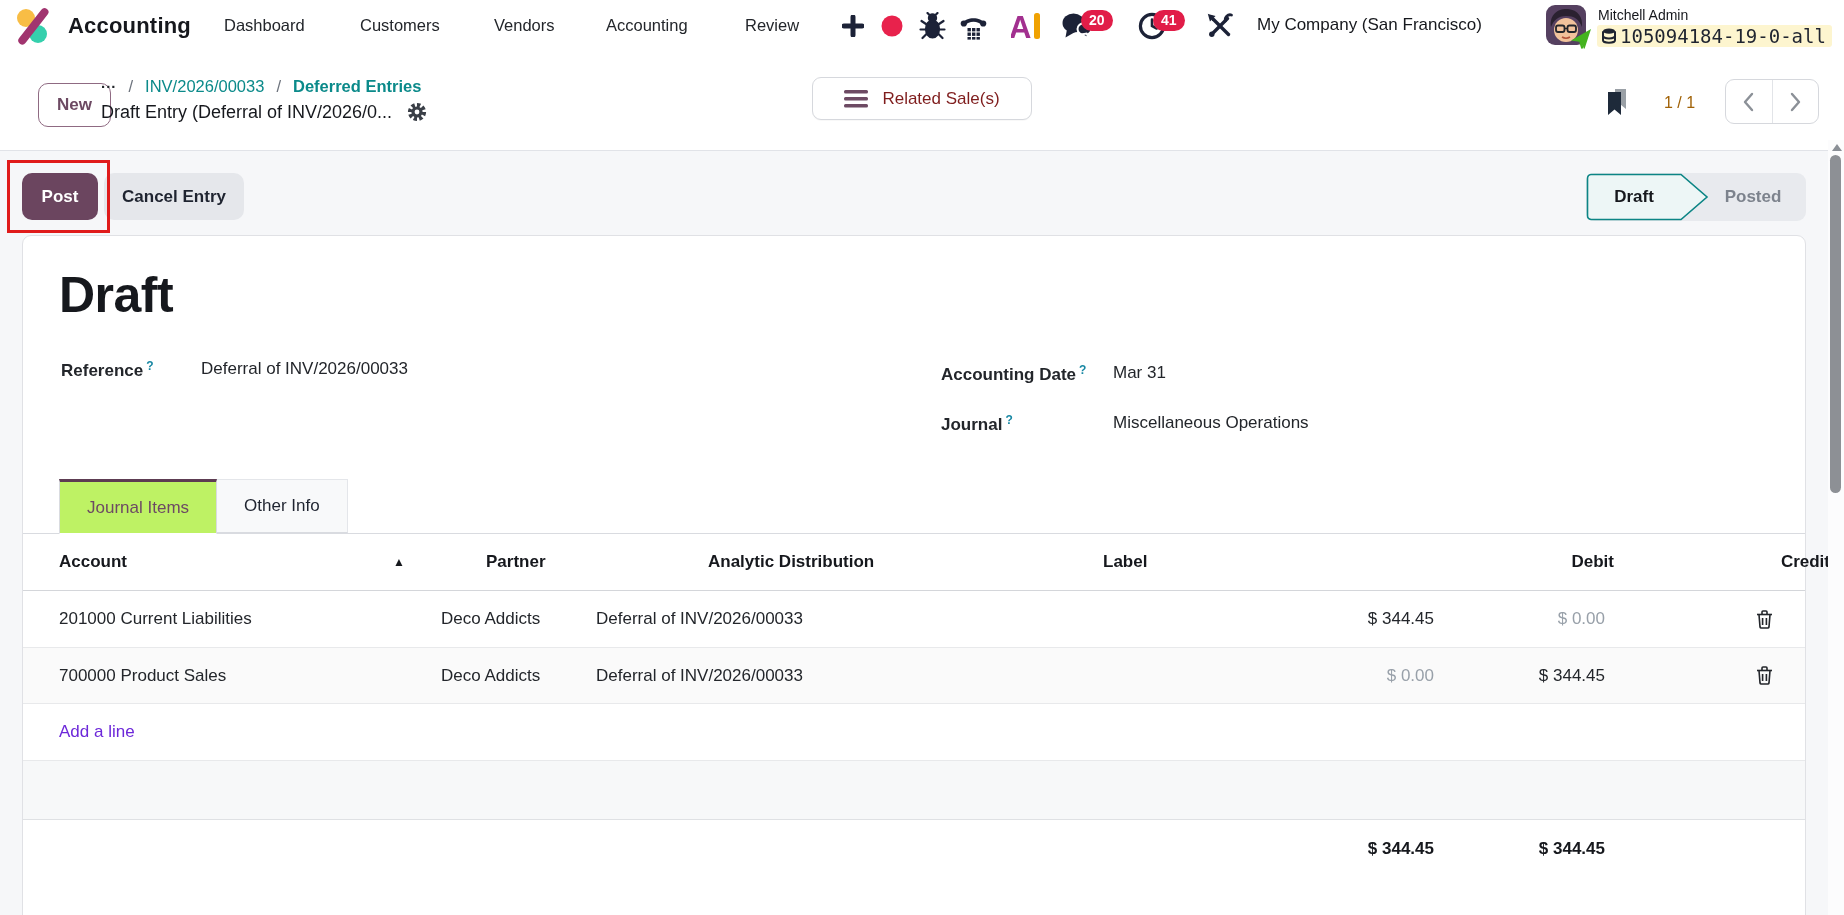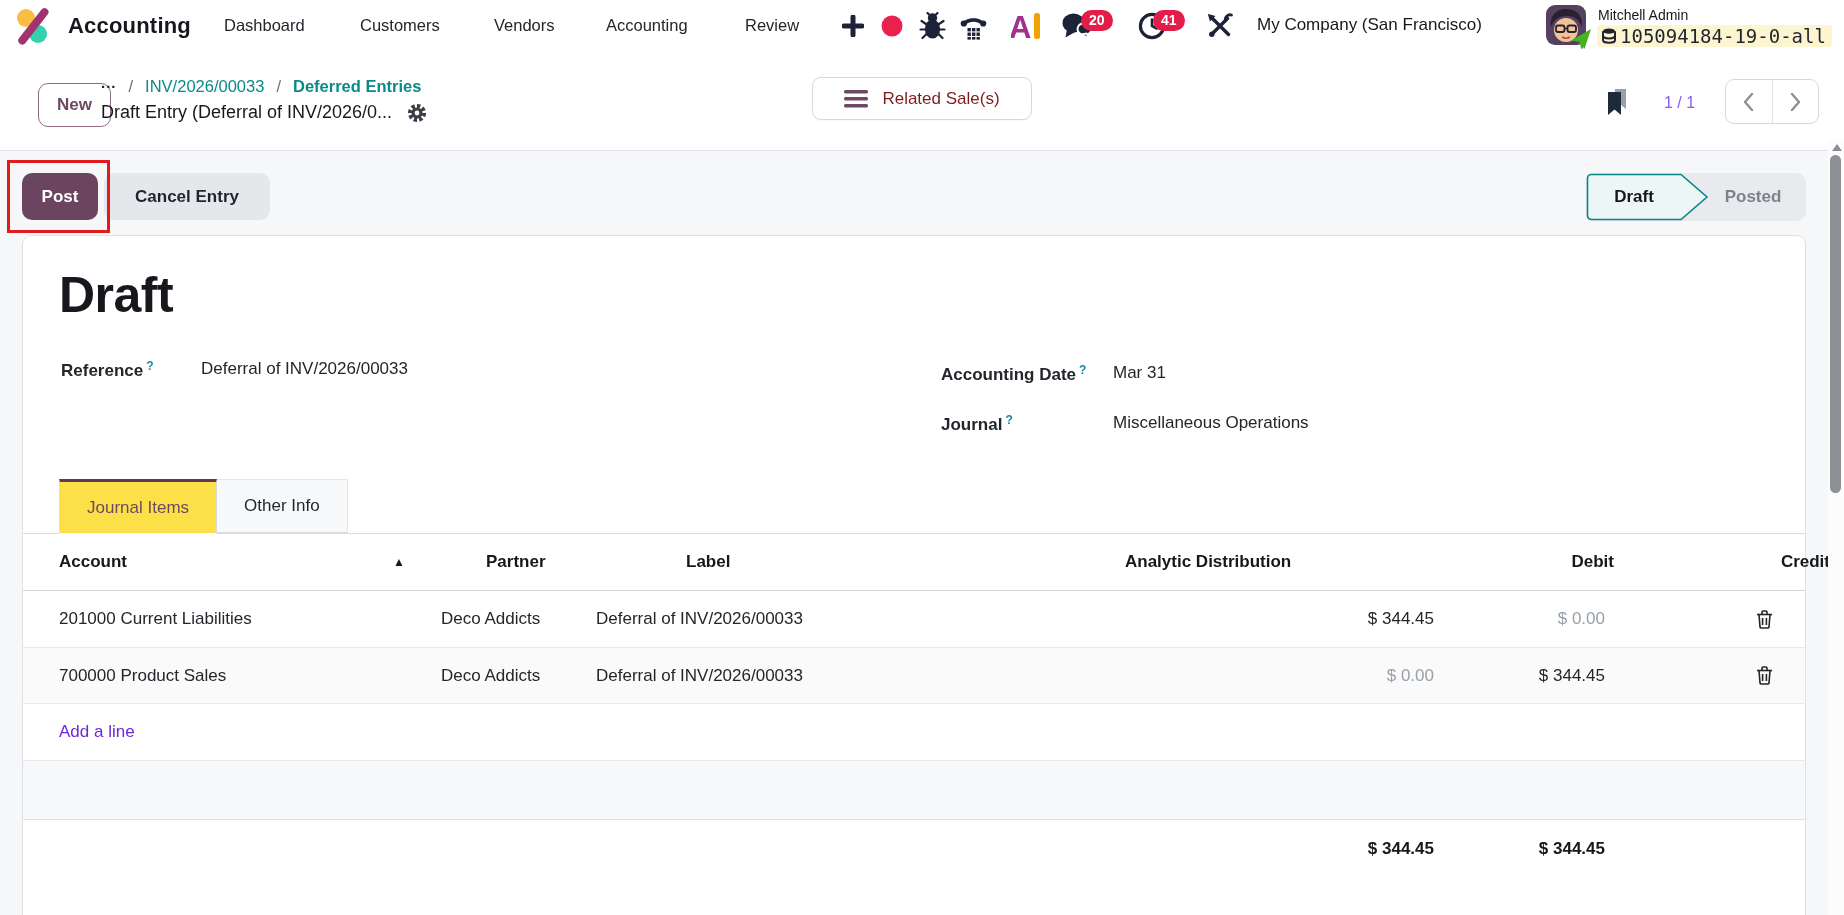--- a/index.html
+++ b/index.html
@@ -22,33 +22,33 @@
 
 
 .control-bar { position:absolute; left:0; top:52px; width:100%; height:98px; background:#fff; }
 .btn-new { position:absolute; left:38px; top:31px; width:73px; height:44px; background:#fff; border:1px solid #8f6a82; border-radius:10px; color:#6d4a63; font-size:17px; font-weight:700; display:flex; align-items:center; justify-content:center; }
 .crumbs { position:absolute; left:101px; top:24px; }
 .crumb-line1 { display:flex; align-items:center; gap:12px; font-size:16.5px; height:20px;}
 .crumb-dots { color:#23262b; font-weight:900; letter-spacing:1px; font-size:15px; position:relative; top:-4px; }
 .crumb-sep { color:#6c727c; }
 .crumb-link { color:#0b8a8a; }
 .crumb-link.b { font-weight:700; }
-.crumb-line2 { display:flex; align-items:center; gap:15px; margin-top:6px; font-size:18px; color:#16181d; }
+.crumb-line2 { display:flex; gap:15px; margin-top:6px; font-size:18px; color:#16181d; }
 .btn-related { position:absolute; left:812px; top:25px; width:220px; height:43px; background:#fff; border:1px solid #d6d8dd; border-radius:9px; display:flex; align-items:center; justify-content:center; gap:14px; box-shadow:0 1px 1px rgba(0,0,0,0.03); }
 .btn-related span { font-size:17px; color:#7f1d1d; }
 .bookmark { position:absolute; left:1605px; top:36px; }
-.pager-count { position:absolute; left:1664px; top:42px; font-size:16px; color:#8b5cf6; }
+.pager-count { position:absolute; left:1664px; top:42px; font-size:16px; color:#a16207; }
 .pager-nav { position:absolute; left:1725px; top:27px; width:94px; height:45px; border:1px solid #d6d8dd; border-radius:9px; background:#fff; display:flex; }
 .pager-nav .pbtn { flex:1; display:flex; align-items:center; justify-content:center; }
 .pager-nav .pbtn:first-child { border-right:1px solid #e2e4e8; }
 
 
 .status-bar { position:absolute; left:0; top:150px; width:100%; height:85px; background:#f6f7f9; border-top:1px solid #e1e3e8; }
 .btn-post { position:absolute; left:22px; top:22px; width:76px; height:47px; background:#6b455f; border:none; border-radius:10px; color:#fff; font-size:17px; font-weight:700; display:flex; align-items:center; justify-content:center; }
-.btn-cancel { position:absolute; left:104px; top:22px; width:166px; height:47px; background:#e5e7eb; border:none; border-radius:10px; color:#1f2430; font-size:17px; font-weight:700; display:flex; align-items:center; justify-content:center; }
+.btn-cancel { position:absolute; left:104px; top:22px; width:140px; height:47px; background:#e5e7eb; border:none; border-radius:10px; color:#1f2430; font-size:17px; font-weight:700; display:flex; align-items:center; justify-content:center; }
 .ribbon { position:absolute; left:1586px; top:22px; width:220px; height:48px; background:#e8eaee; border-radius:9px; }
 .ribbon-draft { position:absolute; left:0; top:0; width:124px; height:48px; }
 .ribbon-draft .lbl { position:absolute; left:0; top:0; width:96px; height:48px; display:flex; align-items:center; justify-content:center; font-size:17px; font-weight:700; color:#16181d; }
 .ribbon-posted { position:absolute; left:114px; top:0; right:0; height:48px; display:flex; align-items:center; justify-content:center; font-size:17px; font-weight:700; color:#7d838d; }
 
 
 .annotation { position:absolute; left:7px; top:160px; width:103px; height:73px; border:3px solid #e01b1b; z-index:50; }
 
 
 .sheet-bg { position:absolute; left:0; top:235px; width:100%; height:680px; background:#f6f7f9; }
@@ -62,21 +62,21 @@
 .f-ref { left:38px; top:10px; }
 .f-ref .lab { width:140px; }
 .f-date { left:918px; top:14px; }
 .f-date .lab, .f-journal .lab { width:172px; }
 .f-journal { left:918px; top:64px; }
 
 
 .listarea { position:absolute; left:0; top:243px; width:100%; }
 .tabs { display:flex; border-bottom:1px solid #d9dbe0; padding-left:36px; height:55px; align-items:stretch; }
 .tab { display:flex; align-items:center; padding:0 27px; font-size:17px; position:relative; }
-.tab.active { background:#fde047; color:#6d4a63; border-left:1px solid #d9dbe0; border-right:1px solid #d9dbe0; border-top:3px solid #5d3c52; margin-bottom:-1px; border-bottom:1px solid #fff; }
+.tab.active { background:#bef264; color:#6d4a63; border-left:1px solid #d9dbe0; border-right:1px solid #d9dbe0; border-top:3px solid #5d3c52; margin-bottom:-1px; border-bottom:1px solid #fff; }
 .tab.inactive { background:#f8f9fa; color:#1f2430; border-top:1px solid #e4e6ea; border-right:1px solid #e4e6ea; border-bottom:1px solid #d9dbe0; }
 .grid { display:grid; grid-template-columns:382px 177px 372px 349px 131px 171px 118px 1fr; align-items:center; }
 .thead { height:57px; border-bottom:1px solid #d4d6da; font-weight:700; font-size:17px; color:#16181d;gap:45px; }
 .thead .hc { display:flex; align-items:center; }
 .c1 { padding-left:36px; } .c2 { padding-left:36px; } .c3 { padding-left:14px; } .c4 { padding-left:36px; }
 .c5,.c6 { justify-content:flex-end; text-align:right; display:flex; align-items:center;}
 .c7 { padding-left:16px; }
 .c8 { display:flex; justify-content:center; }
 .sort { font-size:12px; color:#16181d; margin-left:auto; margin-right:0px; }
 .trow { height:57px; border-bottom:1px solid #e8e9eb; font-size:17px; color:#23262b; }
@@ -290,22 +290,22 @@
       <div class="tabs">
         <div class="tab active">Journal Items</div>
         <div class="tab inactive">Other Info</div>
       </div>
       <div class="grid thead">
         <div class="hc c1">
             <span>Account</span>
             <span class="sort">▲</span>
           </div>
         <div class="hc c2">Partner</div>
+        <div class="hc c4">Analytic Distribution</div>
         <div class="hc c3">Label</div>
-        <div class="hc c4">Analytic Distribution</div>
         <div class="hc c5">Debit</div>
         <div class="hc c6">Credit</div>
         <div class="hc c7">Tax Grids</div>
         <div class="hc c8">
           <svg width="20" height="20" viewBox="0 0 20 20" fill="none" stroke="#23262b" stroke-width="2.2" stroke-linecap="round">
             <path d="M6 17 V6"></path>
             <path d="M6 2.6 l-3 3.6 h6 Z" fill="#23262b" stroke="none"></path>
             <path d="M14 3 v11"></path>
             <path d="M14 17.4 l-3 -3.6 h6 Z" fill="#23262b" stroke="none"></path>
           </svg>

